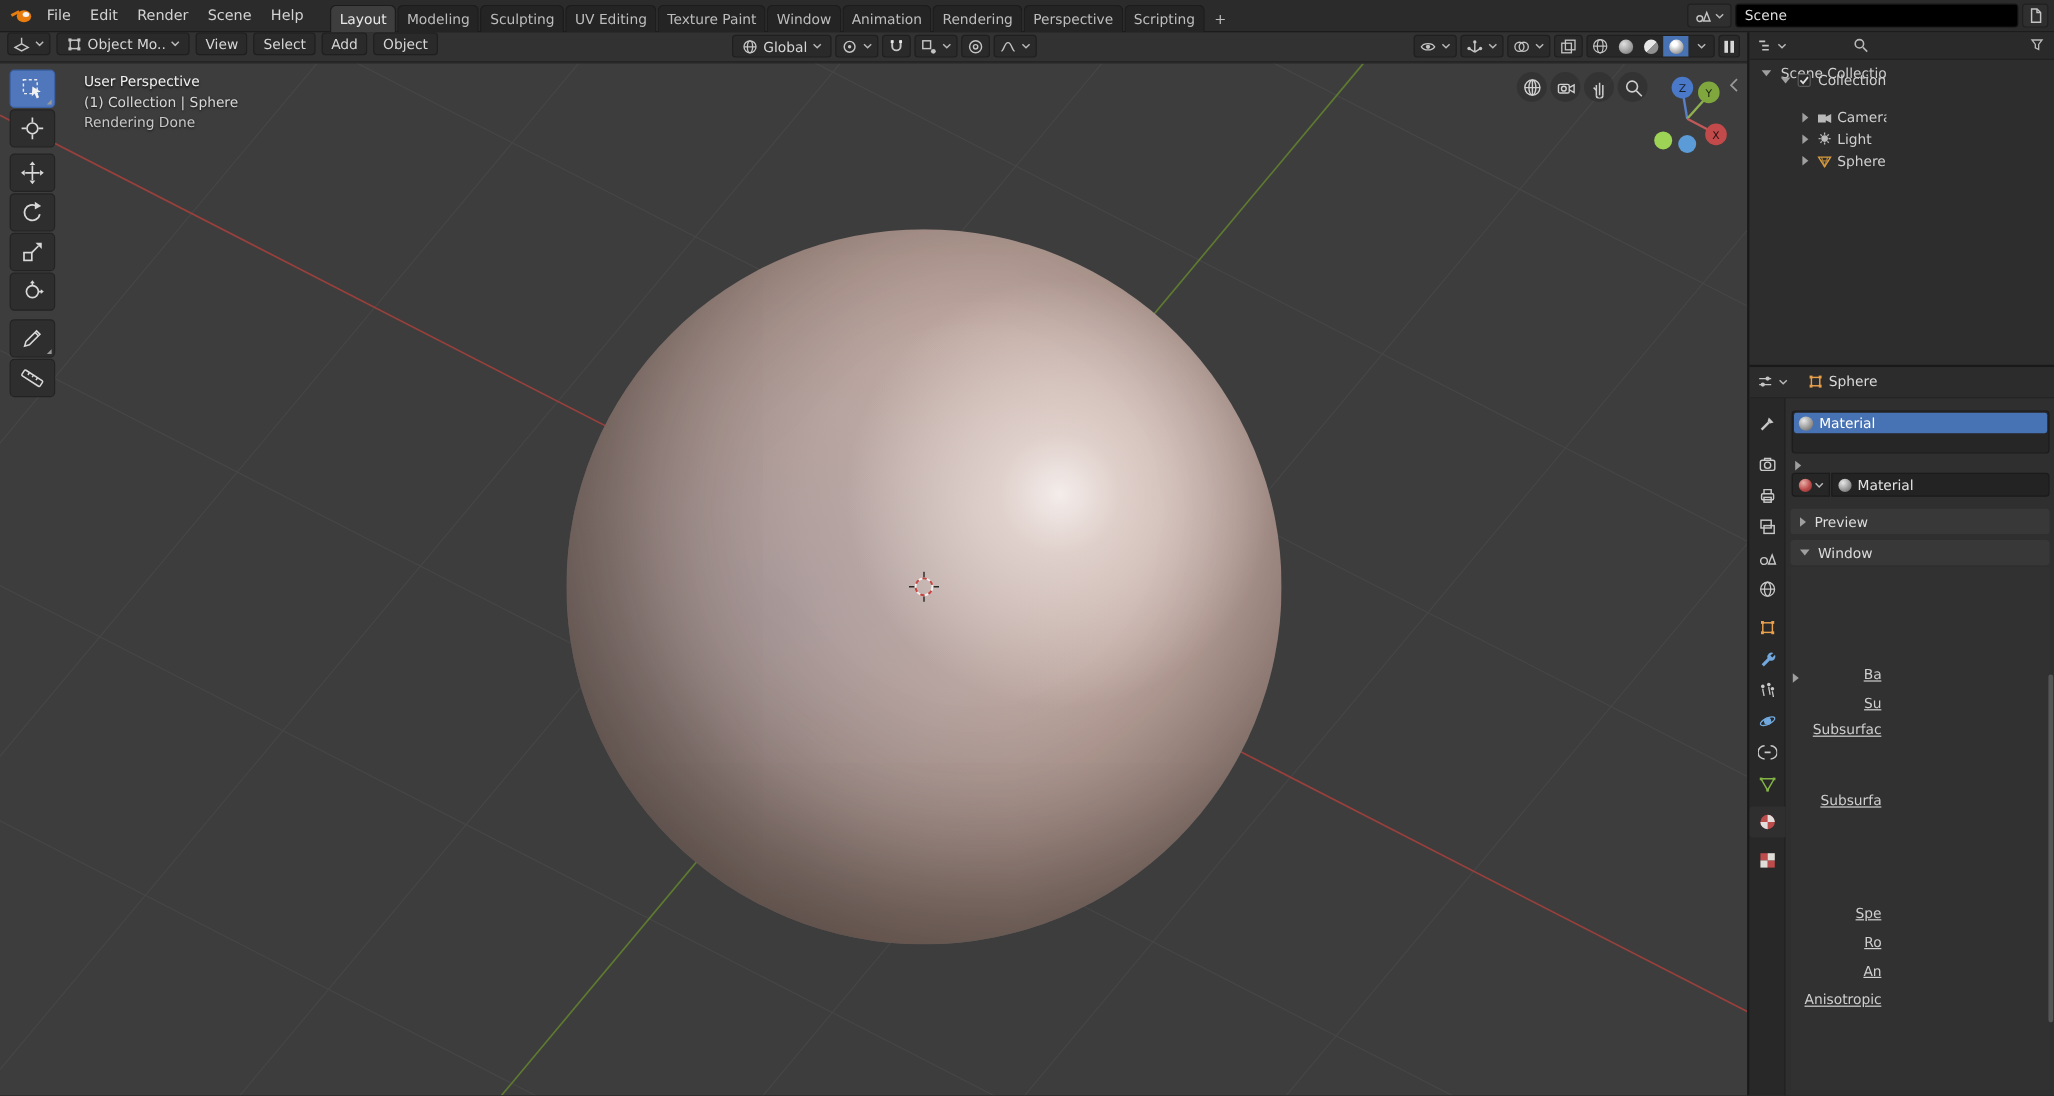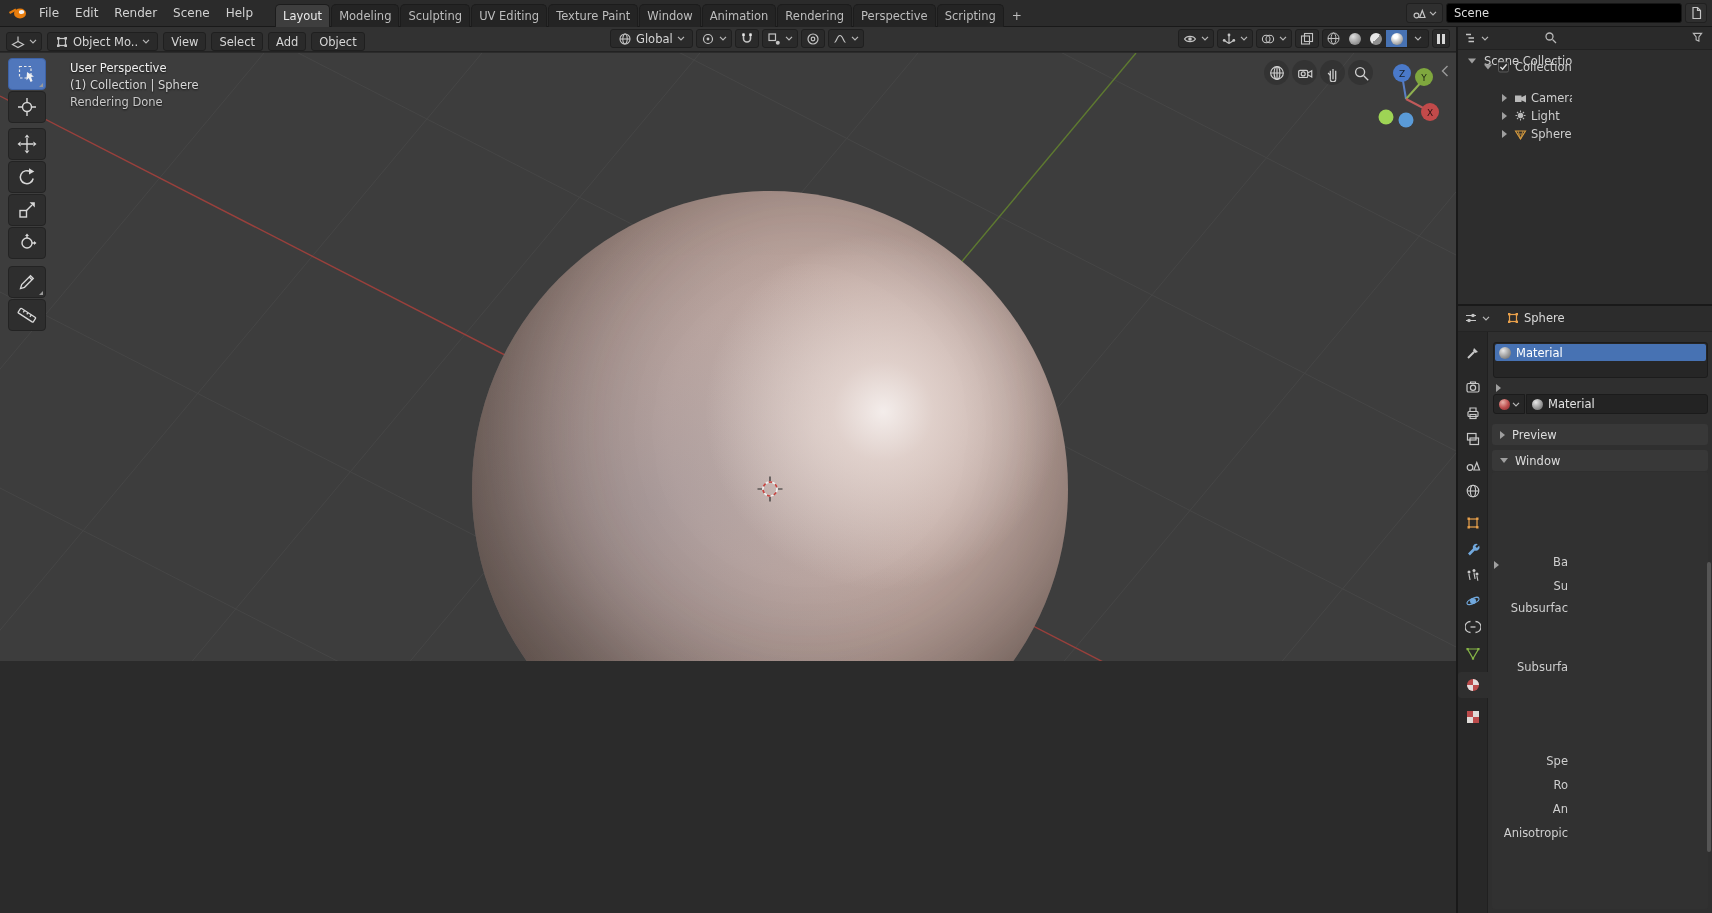--- a/index.html
+++ b/index.html
@@ -15,36 +15,36 @@
   .tabs{display:flex;align-items:flex-end;height:27px;margin-left:14px;}
   .tab{background:#242424;border:1px solid #1c1c1c;border-bottom:none;border-radius:5px 5px 0 0;padding:4px 7px;margin-right:1px;color:#bdbdbd;font-size:11.5px;white-space:nowrap;}
   .tab.active{background:#3e3e3e;color:#eaeaea;}
   .tab-add{padding:4px 7px;color:#bdbdbd;}
   .topbar-right{margin-left:auto;display:flex;align-items:center;gap:3px;padding-right:5px;}
   .dd-btn{display:flex;align-items:center;gap:3px;background:#2f2f2f;border:1px solid #202020;border-radius:3px;height:20px;padding:0 5px;}
   .scene-field{display:flex;align-items:center;gap:5px;background:#000000;border:1px solid #161616;border-radius:3px;height:20px;width:236px;padding:0 7px;color:#dedede;font-size:11.5px;}
   .icon-sq{display:flex;align-items:center;justify-content:center;width:22px;height:20px;background:#2f2f2f;border:1px solid #202020;border-radius:3px;}
 
   
-  .vp-header{position:absolute;top:27px;left:0;width:1456px;height:25px;background:#323232;border-bottom:1px solid #222;display:flex;align-items:flex-end;padding:0 6px;gap:5px;}
+  .vp-header{position:absolute;top:27px;left:0;width:1456px;height:25px;background:#323232;border-bottom:1px solid #222;display:flex;align-items:flex-start;padding:0 6px;gap:5px;}
   .hbtn{display:flex;align-items:center;gap:4px;height:19px;padding:0 7px;background:#2a2a2a;border:1px solid #1f1f1f;border-radius:3px;color:#d6d6d6;font-size:11.5px;white-space:nowrap;}
   .hbtn.icon-only{padding:0 4px;}
   .center-group{position:absolute;left:610px;top:2px;display:flex;align-items:center;gap:3px;}
   .right-group{position:absolute;right:6px;top:2px;display:flex;align-items:center;gap:3px;}
   .shgrp{display:flex;align-items:center;background:#282828;border:1px solid #1f1f1f;border-radius:3px;overflow:hidden;height:19px;}
   .shbtn{width:21px;height:19px;display:flex;align-items:center;justify-content:center;}
   .shbtn.active{background:#4772b3;}
   .ms{width:12px;height:12px;border-radius:50%;}
   .ms-solid{background:radial-gradient(circle at 35% 30%, #e0e0e0, #8a8a8a 75%);}
   .ms-material{background:linear-gradient(135deg,#e8e8e8 50%,#909090 50%);border-radius:50%;}
   .ms-rendered{background:radial-gradient(circle at 38% 30%, #ffffff 0 18%, #d8d8d8 38%, #6e6e6e 100%);}
   .pause-bars{width:8px;height:10px;border-left:3px solid #d8d8d8;border-right:3px solid #d8d8d8;}
 
   
-  .viewport{position:absolute;top:53px;left:0;width:1456px;height:608px;background:#3d3d3d;overflow:hidden;}
+  .viewport{position:absolute;top:53px;left:0;width:1456px;height:860px;background:#3d3d3d;overflow:hidden;}
   .grid{position:absolute;left:0;top:0;}
   .sphere{position:absolute;left:472px;top:138px;width:596px;height:596px;border-radius:50%;
     background:
       radial-gradient(circle at 69% 37%, rgba(246,240,238,0.95) 0%, rgba(233,219,214,0.75) 9%, rgba(233,219,214,0) 32%),
       radial-gradient(circle at 30% 52%, rgba(128,132,148,0.28) 0%, rgba(128,132,148,0) 55%),
       radial-gradient(circle at 58% 40%, #cdb9b2 0%, #bfa8a1 30%, #a28c85 55%, #7e6c65 78%, #5e4f48 95%, #51443c 100%);
     box-shadow:inset 40px -60px 120px rgba(35,25,20,0.38);}
   .cursor3d{position:absolute;left:757px;top:423px;}
   .vp-overlay{position:absolute;left:70px;top:7px;color:#f0f0f0;font-size:11.5px;text-shadow:0 1px 2px rgba(0,0,0,0.7);line-height:17px;}
   .vp-overlay .l2{color:#d8d8d8;text-align:right;}
@@ -85,21 +85,21 @@
   .props-content{position:absolute;left:30px;top:0;right:0;bottom:0;background:#2f2f2f;}
   .panel-body{position:absolute;left:4px;right:4px;top:140px;bottom:4px;background:#313131;border-radius:3px;}
   .slot-list{position:absolute;left:5px;right:4px;top:10px;height:36px;background:#262626;border:1px solid #1c1c1c;border-radius:3px;padding:1px;}
   .slot-row{display:flex;align-items:center;gap:5px;height:17px;padding:0 4px;border-radius:2px;font-size:11.5px;}
   .slot-row.selected{background:#4772b3;color:#ffffff;}
   .slot-expander{position:absolute;left:8px;top:49px;}
   .mat-row{position:absolute;left:5px;right:4px;top:62px;height:20px;display:flex;gap:1px;}
   .browse-btn{display:flex;align-items:center;justify-content:center;gap:2px;width:32px;background:#262626;border:1px solid #1b1b1b;border-radius:3px 0 0 3px;}
   .mat-name-field{flex:1;display:flex;align-items:center;gap:5px;background:#232323;border:1px solid #1b1b1b;border-radius:0 3px 3px 0;padding:0 5px;font-size:11.5px;color:#e2e2e2;}
   .panel-hdr{position:absolute;left:4px;right:4px;height:21px;background:#383838;border-radius:3px;display:flex;align-items:center;gap:7px;padding:0 8px;font-size:11.5px;color:#dcdcdc;}
-  .srow{position:absolute;left:0;width:80px;height:18px;line-height:18px;font-size:11.5px;color:#cfcfcf;text-align:right;white-space:nowrap;overflow:hidden;z-index:2;}
+  .srow{position:absolute;left:0;width:80px;height:18px;line-height:18px;font-size:11.5px;color:#cfcfcf;text-align:right;white-space:nowrap;overflow:hidden;z-index:2;text-decoration:underline;}
   .row-arrow{position:absolute;left:6px;z-index:2;}
   .props-scrollbar{position:absolute;right:1px;top:230px;width:4px;height:290px;background:#555;border-radius:2px;}
   .ball{width:12px;height:12px;border-radius:50%;background:radial-gradient(circle at 35% 30%, #e8e8e8, #9a9a9a 55%, #5f5f5f);flex:0 0 auto;}
   .ball.red{background:radial-gradient(circle at 35% 30%, #e8b0a8, #bc4b4b 55%, #7d2e2e);}
   .ball.sm{width:11px;height:11px;}
 </style>
 </head>
 <body>
 
 <div class="app">

